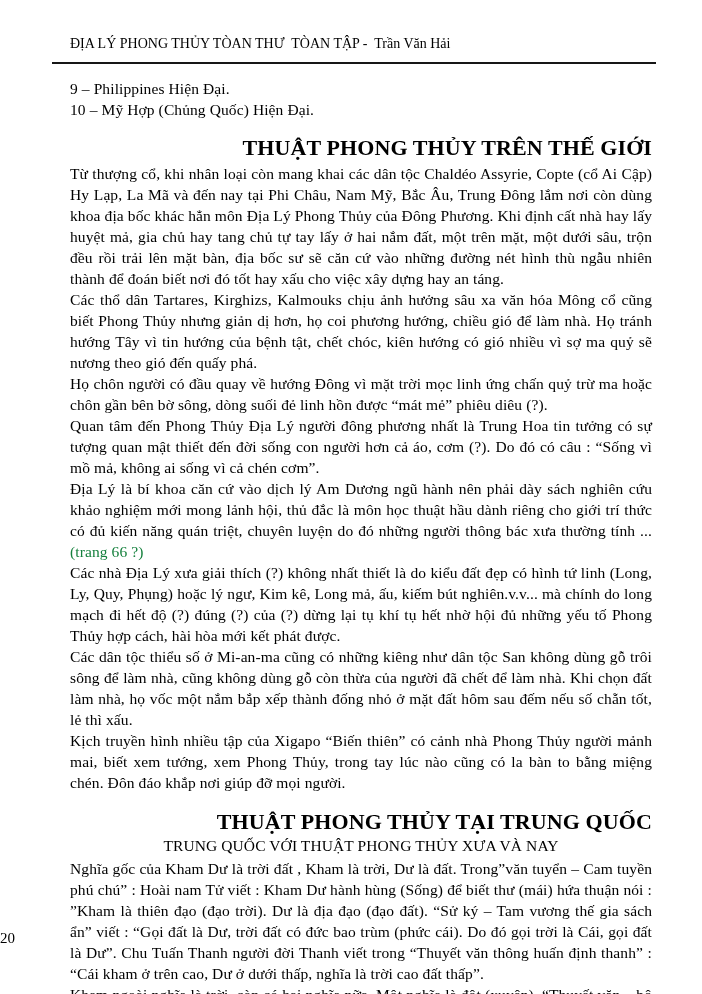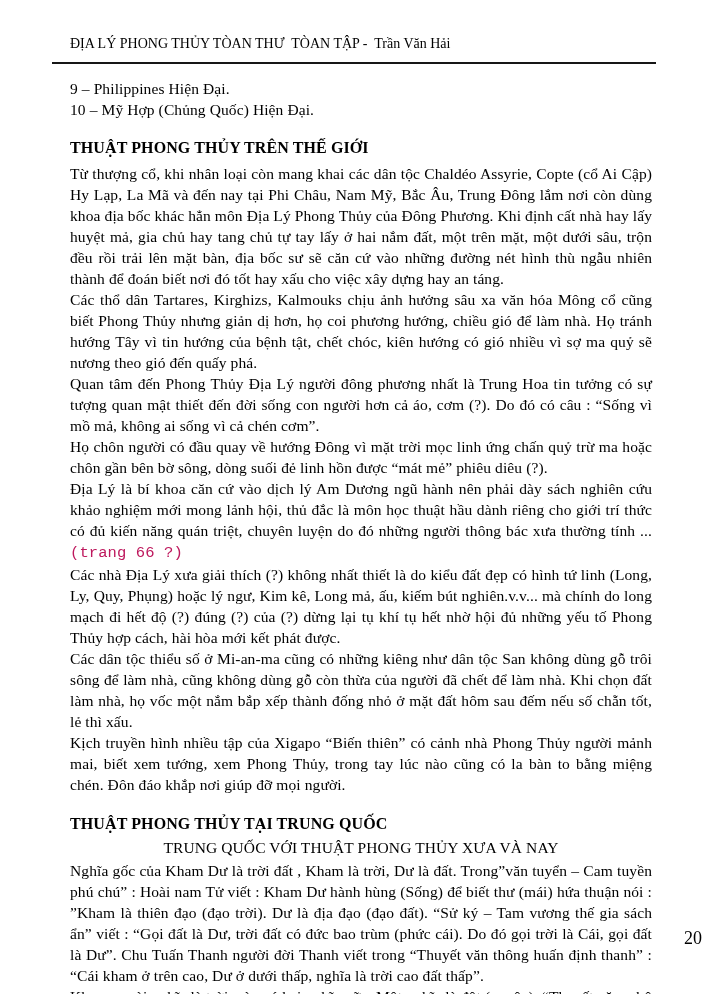--- a/index.html
+++ b/index.html
@@ -15,51 +15,51 @@
   }
   .rule{margin:8px 46px 0 52px;border-top:2px solid #161616;height:0;}
   .content{
     margin:14px 50px 0 70px;
     font-size:15.5px;line-height:21px;text-align:justify;
     letter-spacing:0.1px;
   }
   .content p{margin:0;padding:0;}
   .content p.listline{text-align:left;}
   .sec-title{
-    font-size:16px;line-height:24px;font-weight:bold;
-    margin:16px 0 3px 0;text-align:left;
+    font-size:22px;line-height:24px;font-weight:bold;
+    margin:16px 0 3px 0;text-align:right;
   }
   .sec-title.second{margin-top:17px;margin-bottom:0;}
   .subtitle{font-size:15.5px;line-height:22px;text-align:center;margin:1px 0 1px 0;}
   .hl{color:#d62bb6;}
   .pagenum{
     position:absolute;left:0;top:929px;width:100%;
-    text-align:right;font-size:18px;line-height:18px;
+    text-align:left;font-size:15px;line-height:18px;
   }
 </style>
 </head>
 <body>
 
 <div class="page">
 
   <div class="header-title">ĐỊA LÝ PHONG THỦY TÒAN THƯ  TÒAN TẬP -  Trần Văn Hải</div>
   <div class="rule"></div>
 
   <div class="content">
 
     <p class="listline">9 – Philippines Hiện Đại.</p>
     <p class="listline">10 – Mỹ Hợp (Chủng Quốc) Hiện Đại.</p>
 
     <div class="sec-title">THUẬT PHONG THỦY TRÊN THẾ GIỚI</div>
 
     <p>Từ thượng cổ, khi nhân loại còn mang khai các dân tộc Chaldéo Assyrie, Copte (cổ Ai Cập) Hy Lạp, La Mã và đến nay tại Phi Châu, Nam Mỹ, Bắc Âu, Trung Đông lắm nơi còn dùng khoa địa bốc khác hẳn môn Địa Lý Phong Thủy của Đông Phương. Khi định cất nhà hay lấy huyệt mả, gia chủ hay tang chủ tự tay lấy ở hai nắm đất, một trên mặt, một dưới sâu, trộn đều rồi trải lên mặt bàn, địa bốc sư sẽ căn cứ vào những đường nét hình thù ngẫu nhiên thành để đoán biết nơi đó tốt hay xấu cho việc xây dựng hay an táng.</p>
     <p>Các thổ dân Tartares, Kirghizs, Kalmouks chịu ảnh hưởng sâu xa văn hóa Mông cổ cũng biết Phong Thủy nhưng giản dị hơn, họ coi phương hướng, chiều gió để làm nhà. Họ tránh hướng Tây vì tin hướng của bệnh tật, chết chóc, kiên hướng có gió nhiều vì sợ ma quỷ sẽ nương theo gió đến quấy phá.</p>
+    <p>Họ chôn người có đầu quay về hướng Đông vì mặt trời mọc linh ứng chấn quỷ trừ ma hoặc chôn gần bên bờ sông, dòng suối đẻ linh hồn được “mát mẻ” phiêu diêu (?).</p>
     <p>Quan tâm đến Phong Thủy Địa Lý người đông phương nhất là Trung Hoa tin tưởng có sự tượng quan mật thiết đến đời sống con người hơn cả áo, cơm (?). Do đó có câu : “Sống vì mồ mả, không ai sống vì cả chén cơm”.</p>
-    <p>Họ chôn người có đầu quay về hướng Đông vì mặt trời mọc linh ứng chấn quỷ trừ ma hoặc chôn gần bên bờ sông, dòng suối đẻ linh hồn được “mát mẻ” phiêu diêu (?).</p>
-    <p><span>Địa Lý là bí khoa căn cứ vào dịch lý Am Dương ngũ hành nên phải dày sách nghiên cứu khảo nghiệm mới mong lảnh hội, thủ đắc là môn học thuật hầu dành riêng cho giới trí thức có đủ kiến năng quán triệt, chuyên luyện do đó những người thông bác xưa thường tính ...</span><span class="hl" style="color: #be185d; font-family: Liberation Mono, monospace;">(trang 66 ?)</span></p>
+    <p><span>Địa Lý là bí khoa căn cứ vào dịch lý Am Dương ngũ hành nên phải dày sách nghiên cứu khảo nghiệm mới mong lảnh hội, thủ đắc là môn học thuật hầu dành riêng cho giới trí thức có đủ kiến năng quán triệt, chuyên luyện do đó những người thông bác xưa thường tính ...</span><span class="hl" style="color: #15803d;">(trang 66 ?)</span></p>
     <p>Các nhà Địa Lý xưa giải thích (?) không nhất thiết là do kiểu đất đẹp có hình tứ linh (Long, Ly, Quy, Phụng) hoặc lý ngư, Kim kê, Long mả, ấu, kiếm bút nghiên.v.v... mà chính do long mạch đi hết độ (?) đúng (?) của (?) dừng lại tụ khí tụ hết nhờ hội đủ những yếu tố Phong Thủy hợp cách, hài hòa mới kết phát được.</p>
     <p>Các dân tộc thiểu số ở Mi-an-ma cũng có những kiêng như dân tộc San không dùng gỗ trôi sông để làm nhà, cũng không dùng gỗ còn thừa của người đã chết để làm nhà. Khi chọn đất làm nhà, họ vốc một nắm bắp xếp thành đống nhỏ ở mặt đất hôm sau đếm nếu số chẵn tốt, lẻ thì xấu.</p>
     <p>Kịch truyền hình nhiều tập của Xigapo “Biến thiên” có cảnh nhà Phong Thủy người mảnh mai, biết xem tướng, xem Phong Thủy, trong tay lúc nào cũng có la bàn to bằng miệng chén. Đôn đáo khắp nơi giúp đỡ mọi người.</p>
 
     <div class="sec-title second">THUẬT PHONG THỦY TẠI TRUNG QUỐC</div>
     <div class="subtitle">TRUNG QUỐC VỚI THUẬT PHONG THỦY XƯA VÀ NAY</div>
 
     <p>Nghĩa gốc của Kham Dư là trời đất , Kham là trời, Dư là đất. Trong”văn tuyển – Cam tuyền phú chú” : Hoài nam Tử viết : Kham Dư hành hùng (Sống) để biết thư (mái) hứa thuận nói : ”Kham là thiên đạo (đạo trời). Dư là địa đạo (đạo đất). “Sử ký – Tam vương thế gia sách ẩn” viết : “Gọi đất là Dư, trời đất có đức bao trùm (phức cái). Do đó gọi trời là Cái, gọi đất là Dư”. Chu Tuấn Thanh người đời Thanh viết trong “Thuyết văn thông huấn định thanh” : “Cái kham ở trên cao, Dư ở dưới thấp, nghĩa là trời cao đất thấp”.</p>
     <p>Kham ngoài nghĩa là trời, còn có hai nghĩa nữa. Một nghĩa là đột (xuyên). “Thuyết văn – bộ thổ” viết : “Kham nghĩa là đất nhô cao, bộ Thổ, âm thậm “Đột nghĩa là xuyên hoặc nghĩa là</p>
 

